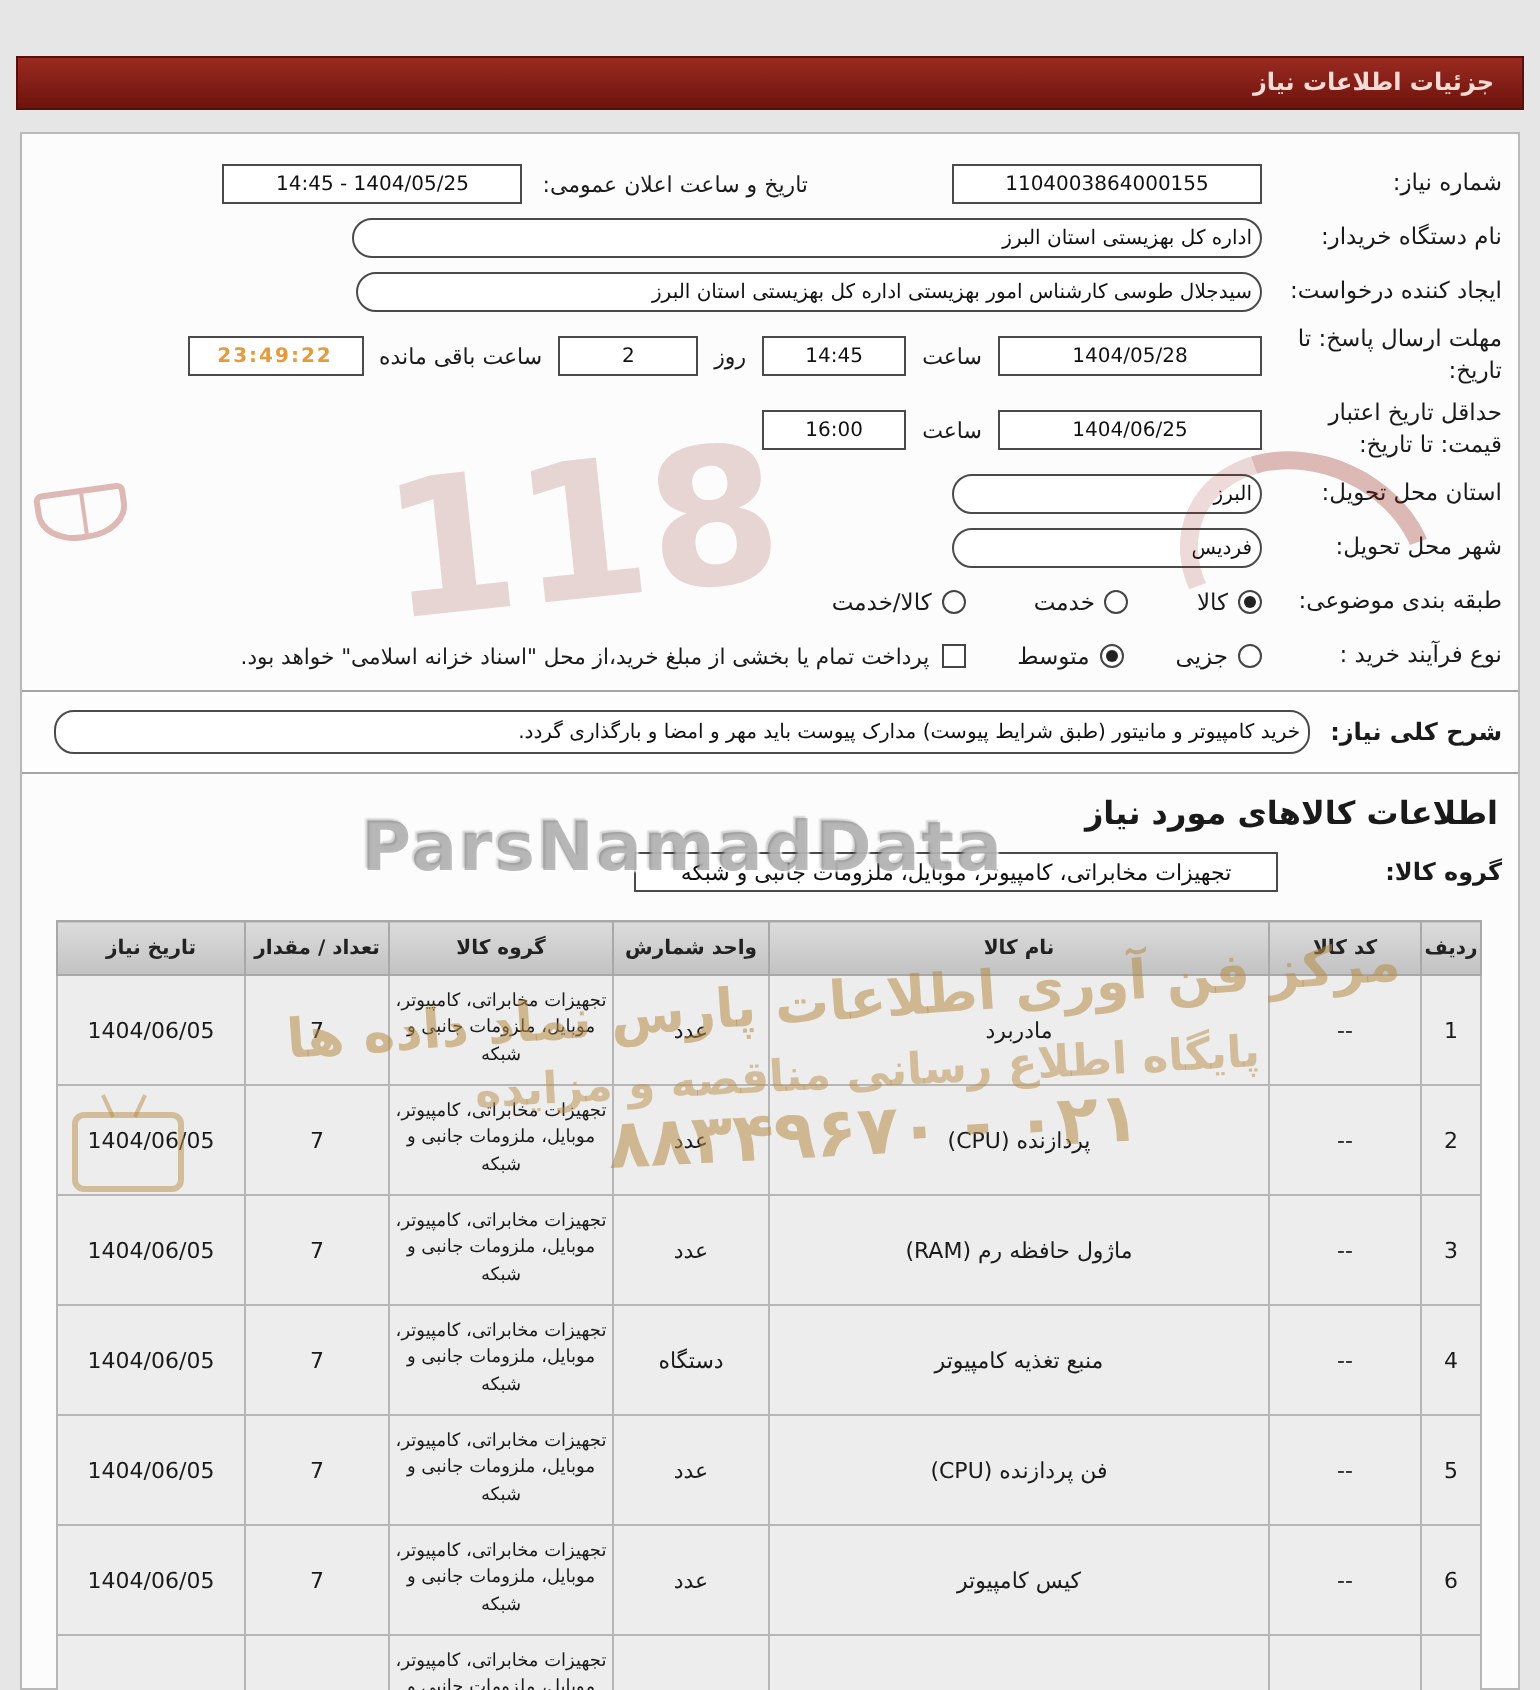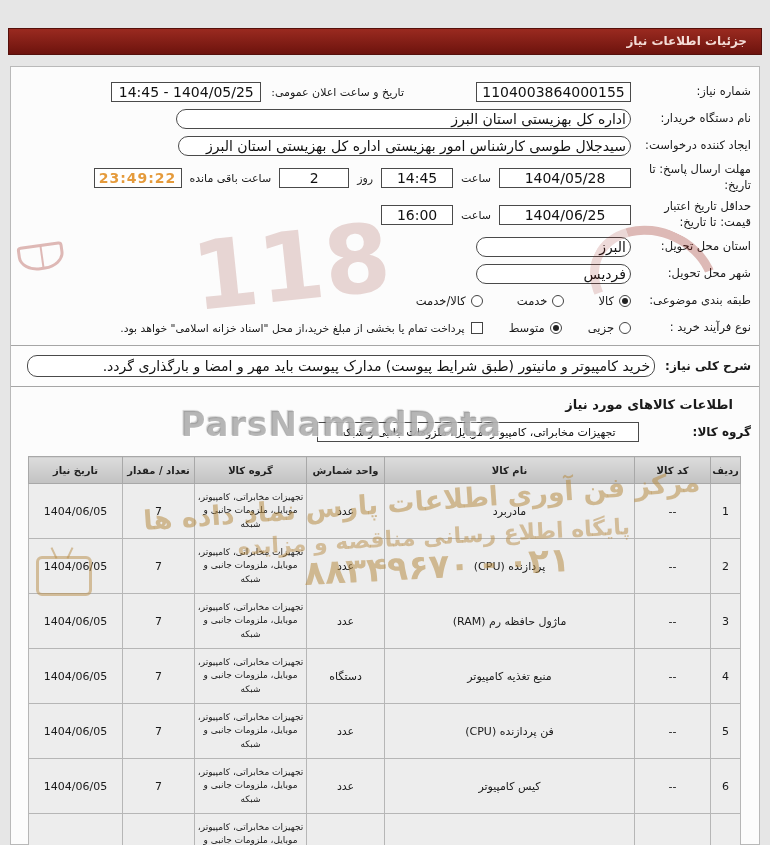--- a/index.html
+++ b/index.html
@@ -10,21 +10,21 @@
     background:linear-gradient(#9a2a20,#6d130d); border:1px solid #55100b;
     color:#f4dcd6; font-size:12px; font-weight:bold; line-height:25px; padding:0 14px; }
 
   .panel { position:absolute; top:66px; right:10px; left:10px; bottom:0; z-index:1;
     background:#fcfcfc; border:1px solid #b9b9b9; }
 
   .frm { padding:14px 8px 0 8px; }
   .row { display:flex; align-items:center; margin-bottom:5px; min-height:22px; }
   .lblcol { width:120px; flex:0 0 120px; font-size:11.5px; line-height:1.35; padding-left:4px; }
   .lbl { font-size:11px; white-space:nowrap; }
-  .inp { border:1px solid #4a4a4a; background:#fff; height:20px; font-size:14px;
+  .inp { border:1px solid #4a4a4a; background:#fff; height:20px; font-size:10px;
     display:flex; align-items:center; justify-content:center; padding:0 4px; color:#111; }
   .inp.start { justify-content:flex-start;border-radius:10px; }
   .ltr { direction:ltr; }
   .countdown { color:#e59b3c; font-weight:bold; letter-spacing:1px; }
 
   .btn { background:linear-gradient(#fdf6c0,#efdc79); border:1px solid #b9a43c; border-radius:2px;
     font-family:inherit; font-size:11px; height:22px; padding:0 10px; margin-right:8px; color:#3a3000; cursor:pointer; }
 
   .opt { display:flex; align-items:center; font-size:11.5px; margin-left:34px; cursor:default; }
   .radio { width:12px; height:12px; border:1px solid #444; border-radius:50%; background:#fff;
@@ -32,21 +32,21 @@
   .radio.on::after { content:""; position:absolute; top:2px; left:2px; right:2px; bottom:2px;
     border-radius:50%; background:#222; }
   .checkbox { width:12px; height:12px; border:1px solid #444; background:#fff; display:inline-block;
     margin-left:6px; flex:0 0 auto; }
 
   .desc { border-top:1px solid #a6a6a6; border-bottom:1px solid #a6a6a6; margin-top:6px;
     padding:9px 8px; display:flex; align-items:center; background:#fdfdfd; }
   .desc .dlbl { font-weight:bold; font-size:12px; margin-left:10px; white-space:nowrap; }
   .desc .inp { width:628px; height:22px; }
 
-  .goods-title { font-weight:bold; font-size:13px; padding:10px 26px 2px; }
+  .goods-title { font-weight:bold; font-size:16px; padding:10px 10px 2px; }
   .group-row { display:flex; align-items:center; padding:8px 8px 10px; }
   .group-row .glbl { font-weight:bold; font-size:12px; width:112px; flex:0 0 112px; }
   .group-row .inp { width:322px; font-size:11px; }
 
   table.tbl { border-collapse:collapse; margin:4px 18px 0 0; width:712px; table-layout:fixed; }
   .tbl th { background:linear-gradient(#dcdcdc,#c2c2c2); border:1px solid #a8a8a8; height:27px;
     font-size:10px; font-weight:bold; color:#222; padding:1px; }
   .tbl td { background:#ededed; border:1px solid #b6b6b6; text-align:center; vertical-align:middle;
     font-size:11px; height:55px; padding:2px; }
   .tbl td.group { font-size:9px; line-height:1.5; }

